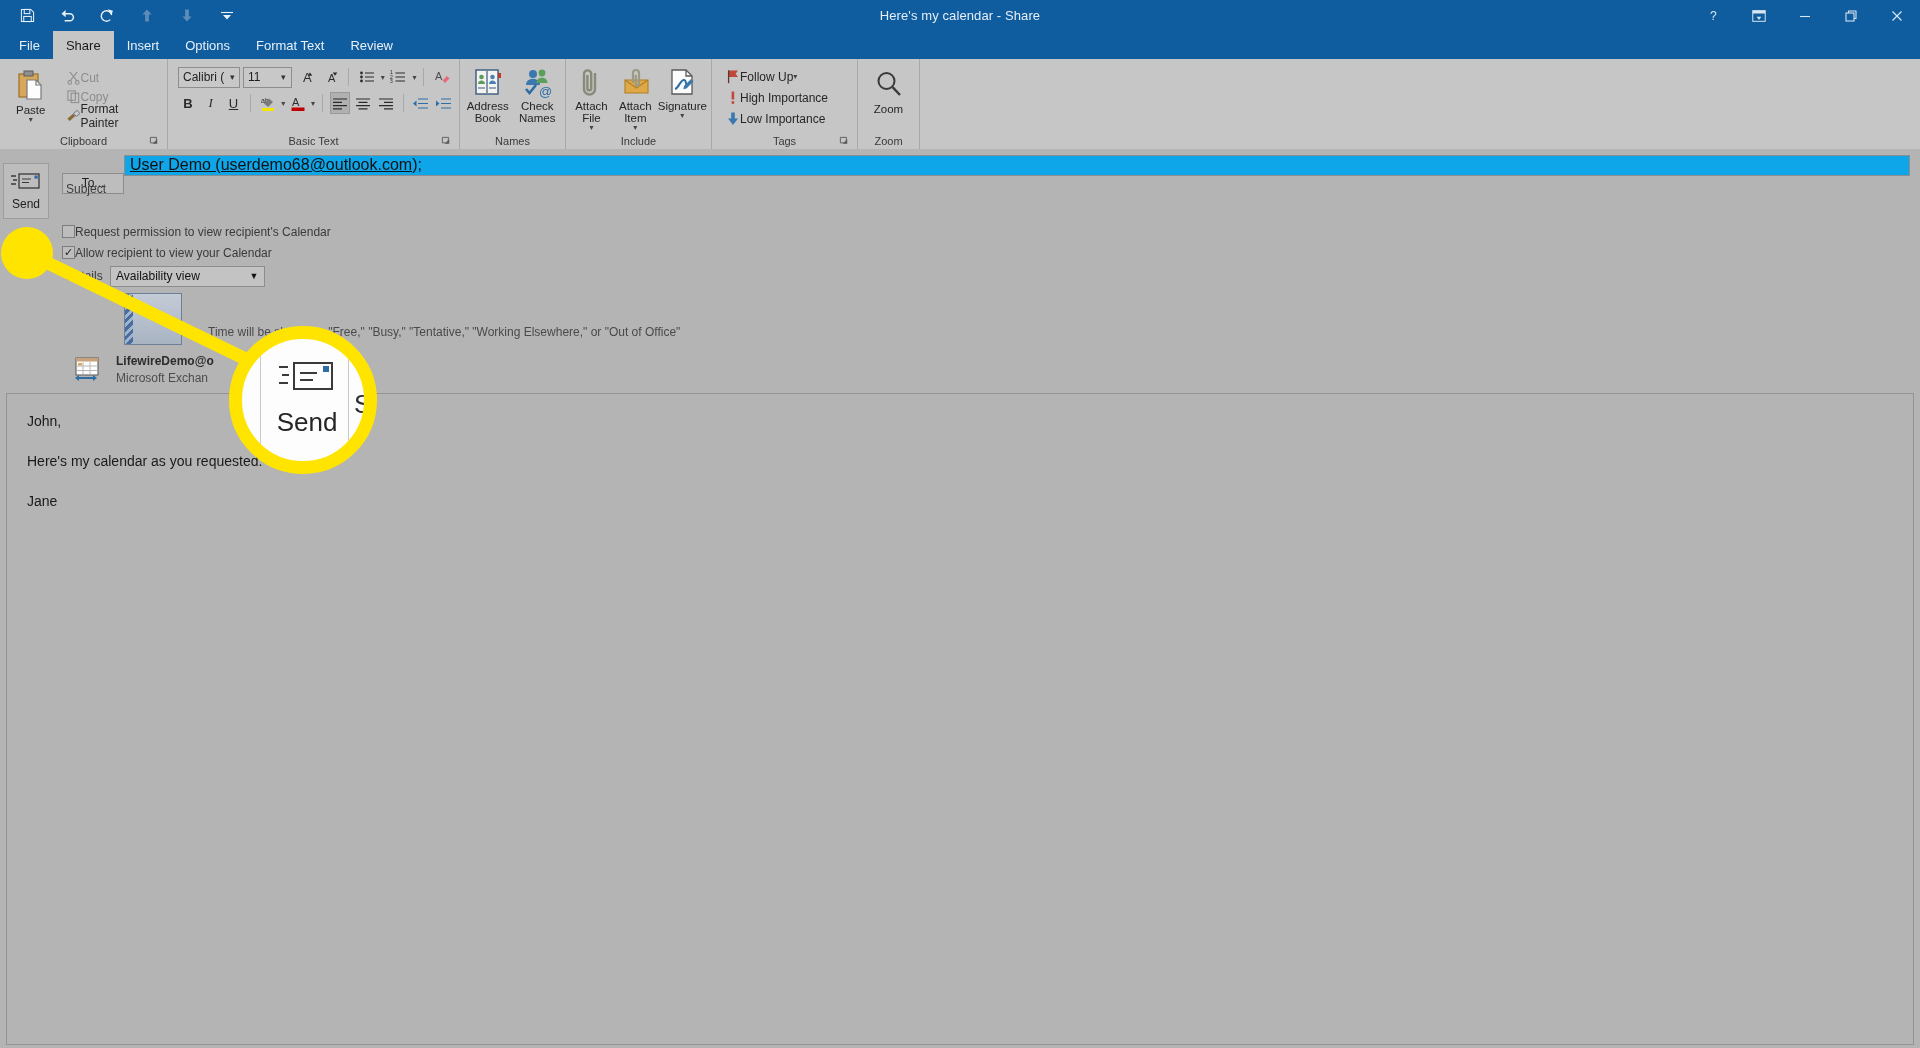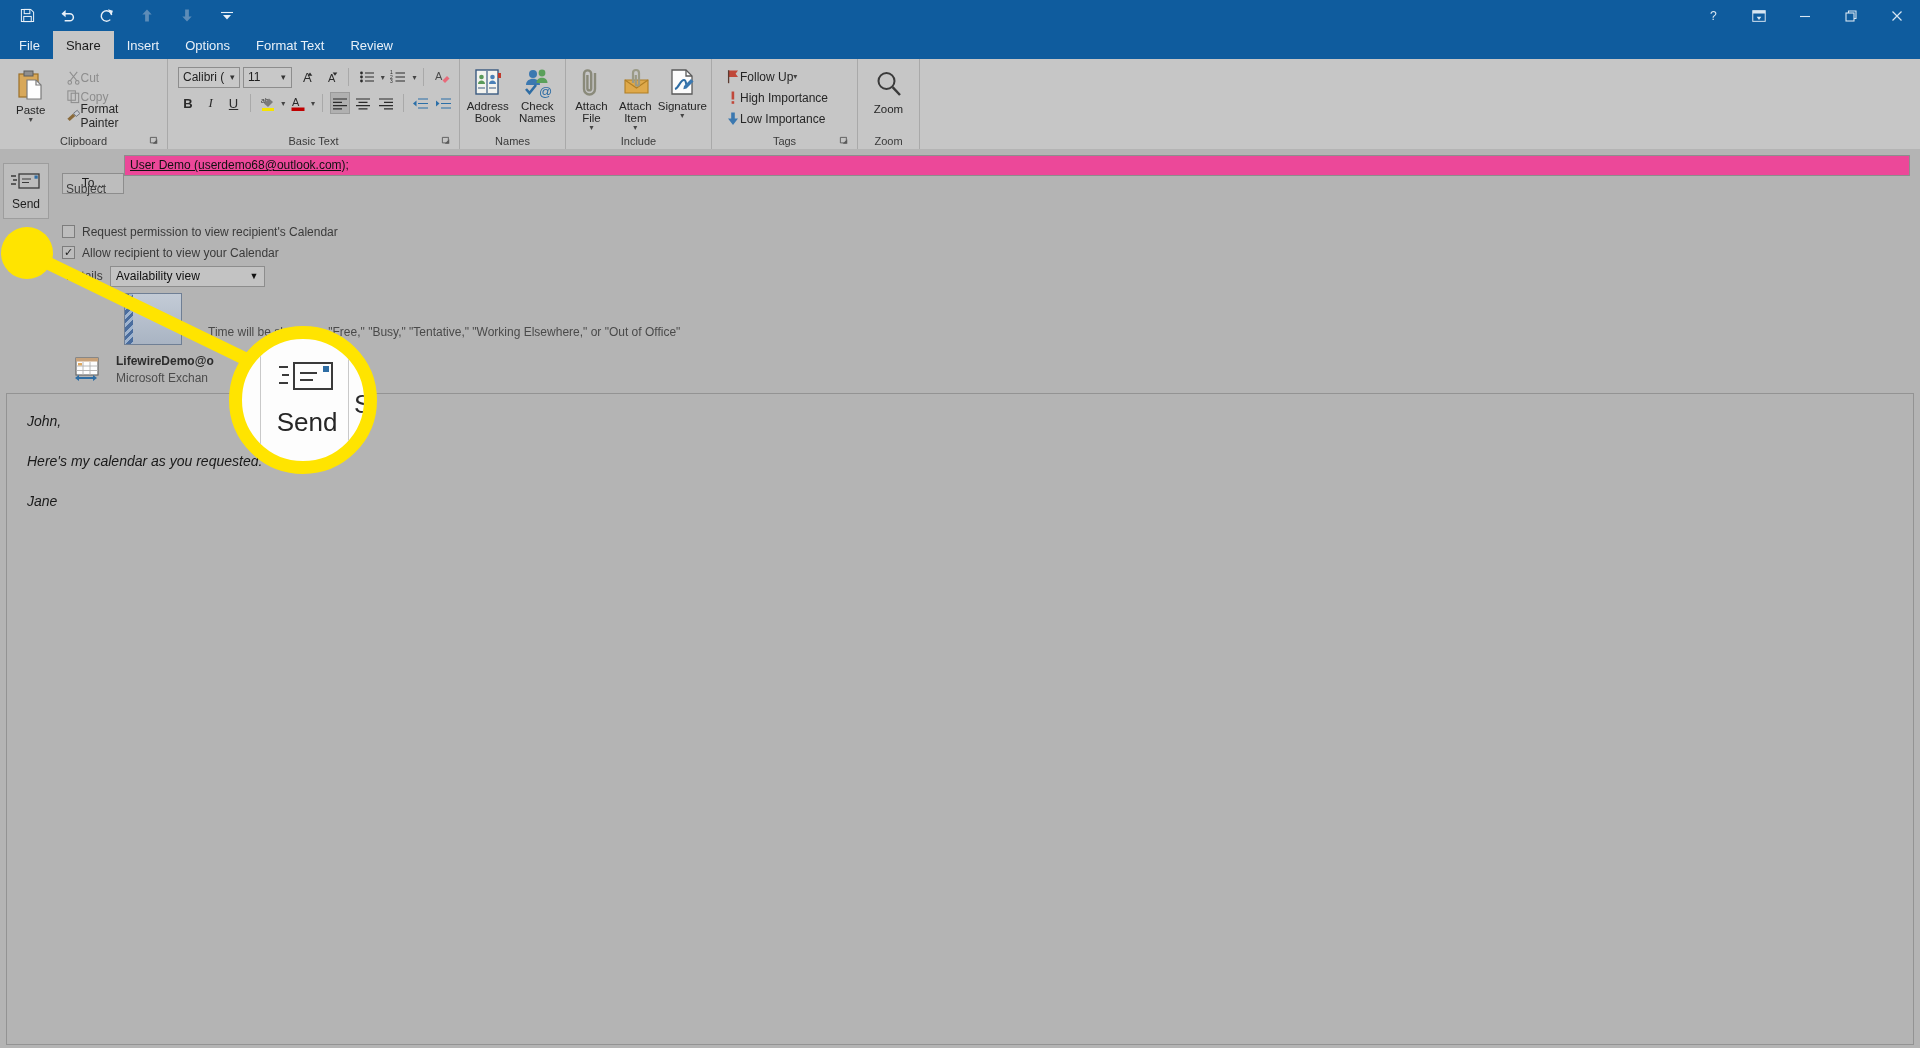--- a/index.html
+++ b/index.html
@@ -170,33 +170,32 @@
     display: flex; align-items: center; justify-content: center; margin-top: 36px;
   }
   .flabel {
     width: 62px; margin-left: 10px;
     font-size: 12px; color: #3c3c3c;
     padding-left: 4px;
   }
   .finput {
     flex: 1; height: 21px;
     border: 1px solid #8d8d8d;
-    background: #ec4899;
-    font-size: 12px;
+    background: #0ea5e9;
+    font-size: 16px;
     display: flex; align-items: center;
     padding-left: 5px;
     color: #111;
     margin-right: 4px;
   }
   .finput.recip { color: #111; }
   .finput .recip-name { text-decoration: underline; }
 
   .checkrow {
     display: flex; align-items: center;
-    gap: 7px;
     height: 21px;
     margin-left: 52px;
     font-size: 12px;
     color: #3a3a3a;
   }
   .cbox {
     width: 13px; height: 13px;
     border: 1px solid #7d7d7d;
     background: #bdbdbd;
     display: flex; align-items: center; justify-content: center;
@@ -244,21 +243,21 @@
   .bodyarea {
     margin: 6px 6px 6px 6px;
     border: 1px solid #939393;
     background: #b4b4b4;
     height: 652px;
     padding: 18px 20px;
     font-size: 14px;
     color: #1a1a1a;
     line-height: 18px;
   }
-  .bodyarea p { margin-bottom: 22px; font-style: italic; }
+  .bodyarea p { margin-bottom: 22px; }
 
   
   .callout-svg { position: absolute; left: 0; top: 0; pointer-events: none; }
   .zoom-circle {
     position: absolute;
     left: 229px; top: 326px;
     width: 148px; height: 148px;
     border-radius: 50%;
     border: 13px solid #ffe400;
     background: #fdfdfd;
@@ -312,20 +311,21 @@
           <path fill="currentColor" d="M7 14.5 2 9h3V1.5h4V9h3z"></path>
         </svg>
     </div>
     <div class="qat-btn">
       <svg width="16" height="14" viewBox="0 0 16 14">
           <path fill="none" stroke="currentColor" stroke-width="1.1" d="M2 3.5h12"></path>
           <path fill="currentColor" d="M4 6h8l-4 4.5z"></path>
         </svg>
     </div>
   </div>
+  <div class="title-text">Here's my calendar  -  Share</div>
   <div class="win-ctrls">
     <div class="win-btn">
       <svg width="15" height="15" viewBox="0 0 16 16">
           <text x="8" y="12.5" text-anchor="middle" font-size="13" font-family="Liberation Sans, sans-serif" fill="currentColor">?</text>
         </svg>
     </div>
     <div class="win-btn">
       <svg width="16" height="16" viewBox="0 0 18 18">
           <rect x="2" y="3" width="14" height="12" fill="none" stroke="currentColor" stroke-width="1.1"></rect>
           <rect x="2" y="3" width="14" height="3.2" fill="currentColor"></rect>

